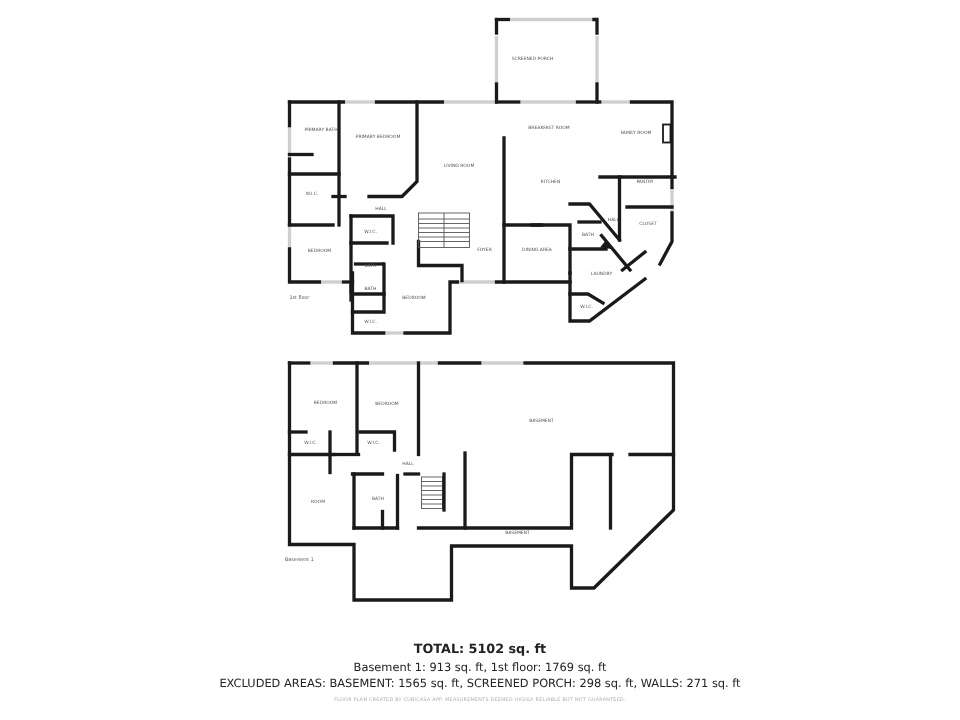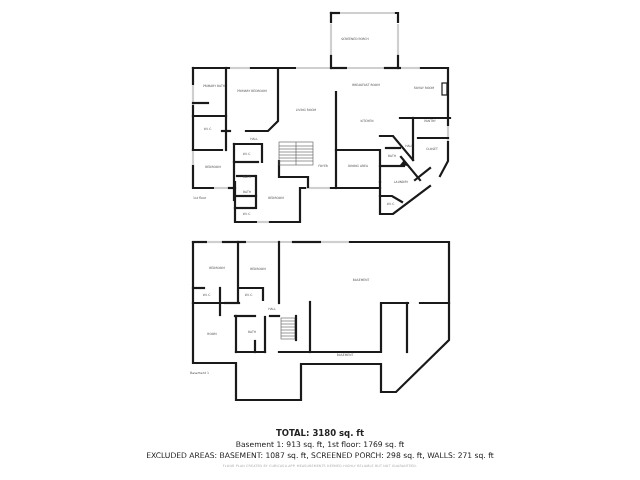--- a/index.html
+++ b/index.html
@@ -185,16 +185,16 @@
       <text class="rl" x="212" y="335">ROOM</text>
       <text class="rl" x="252" y="333">BATH</text>
       <text class="rl" x="345" y="356">BASEMENT</text>
     </g>
   <g id="floor-labels">
       <text class="fl" x="193" y="199">1st floor</text>
       <text class="fl" x="190" y="374">Basement 1</text>
     </g>
 </svg>
 
-<div class="summary" id="total">TOTAL: 3180 sq. ft</div>
+<div class="summary" id="total">TOTAL: 5102 sq. ft</div>
 <div class="summary" id="line1">Basement 1: 913 sq. ft, 1st floor: 1769 sq. ft</div>
-<div class="summary" id="line2">EXCLUDED AREAS: BASEMENT: 1087 sq. ft, SCREENED PORCH: 298 sq. ft, WALLS: 271 sq. ft</div>
+<div class="summary" id="line2">EXCLUDED AREAS: BASEMENT: 1565 sq. ft, SCREENED PORCH: 298 sq. ft, WALLS: 271 sq. ft</div>
 <div class="summary" id="credit">FLOOR PLAN CREATED BY CUBICASA APP. MEASUREMENTS DEEMED HIGHLY RELIABLE BUT NOT GUARANTEED.</div>
 
 </body></html>

